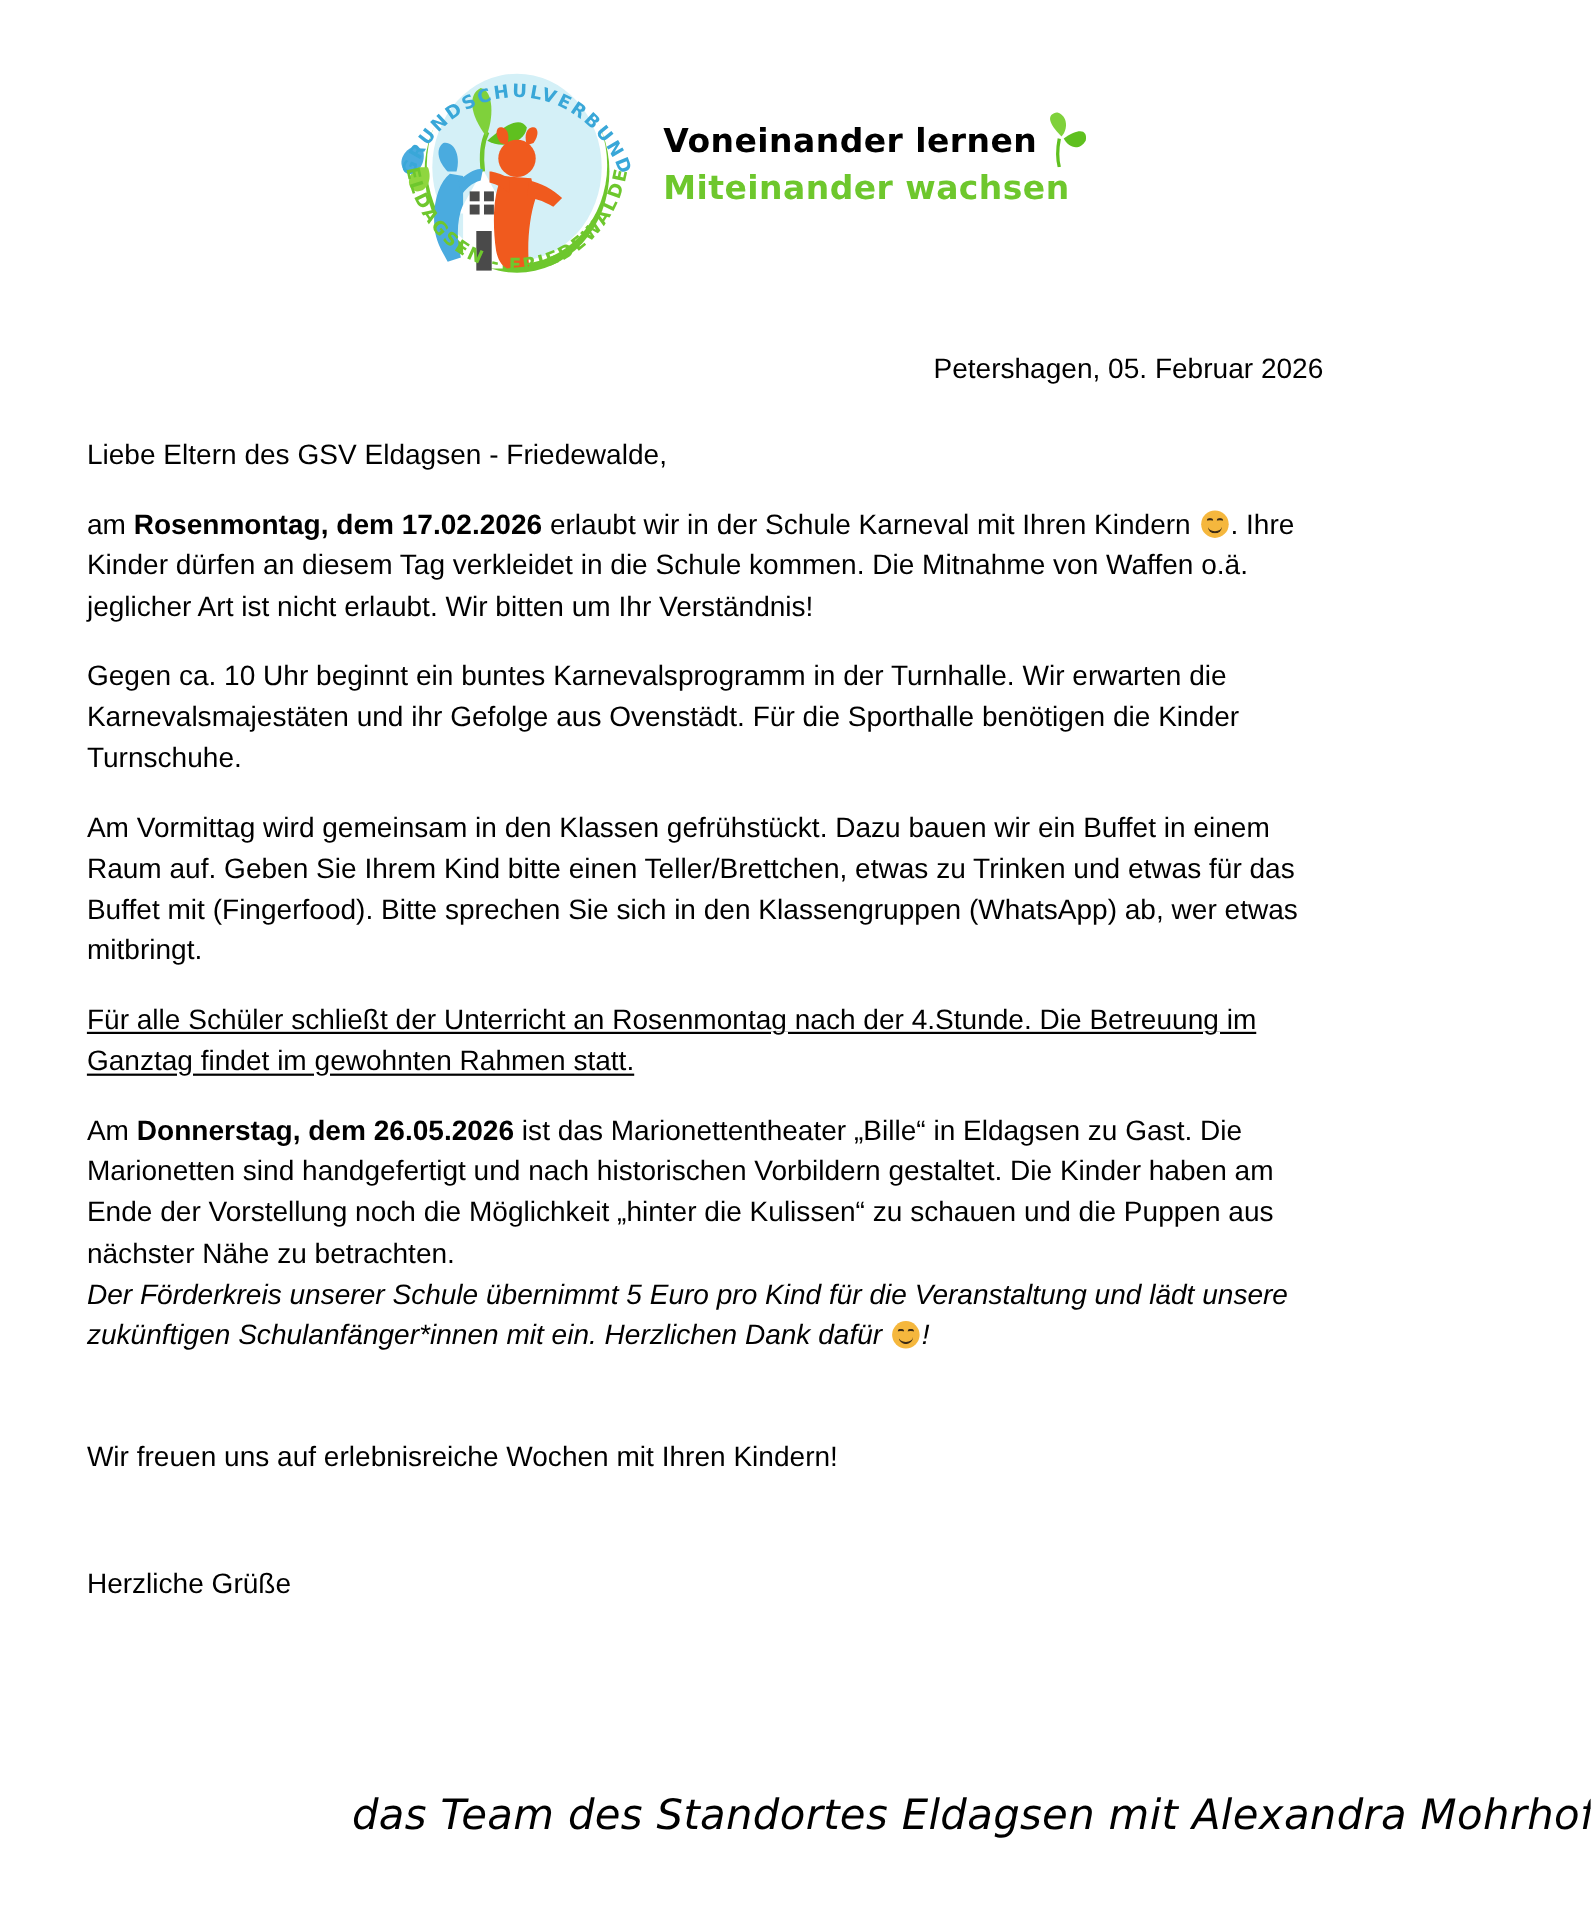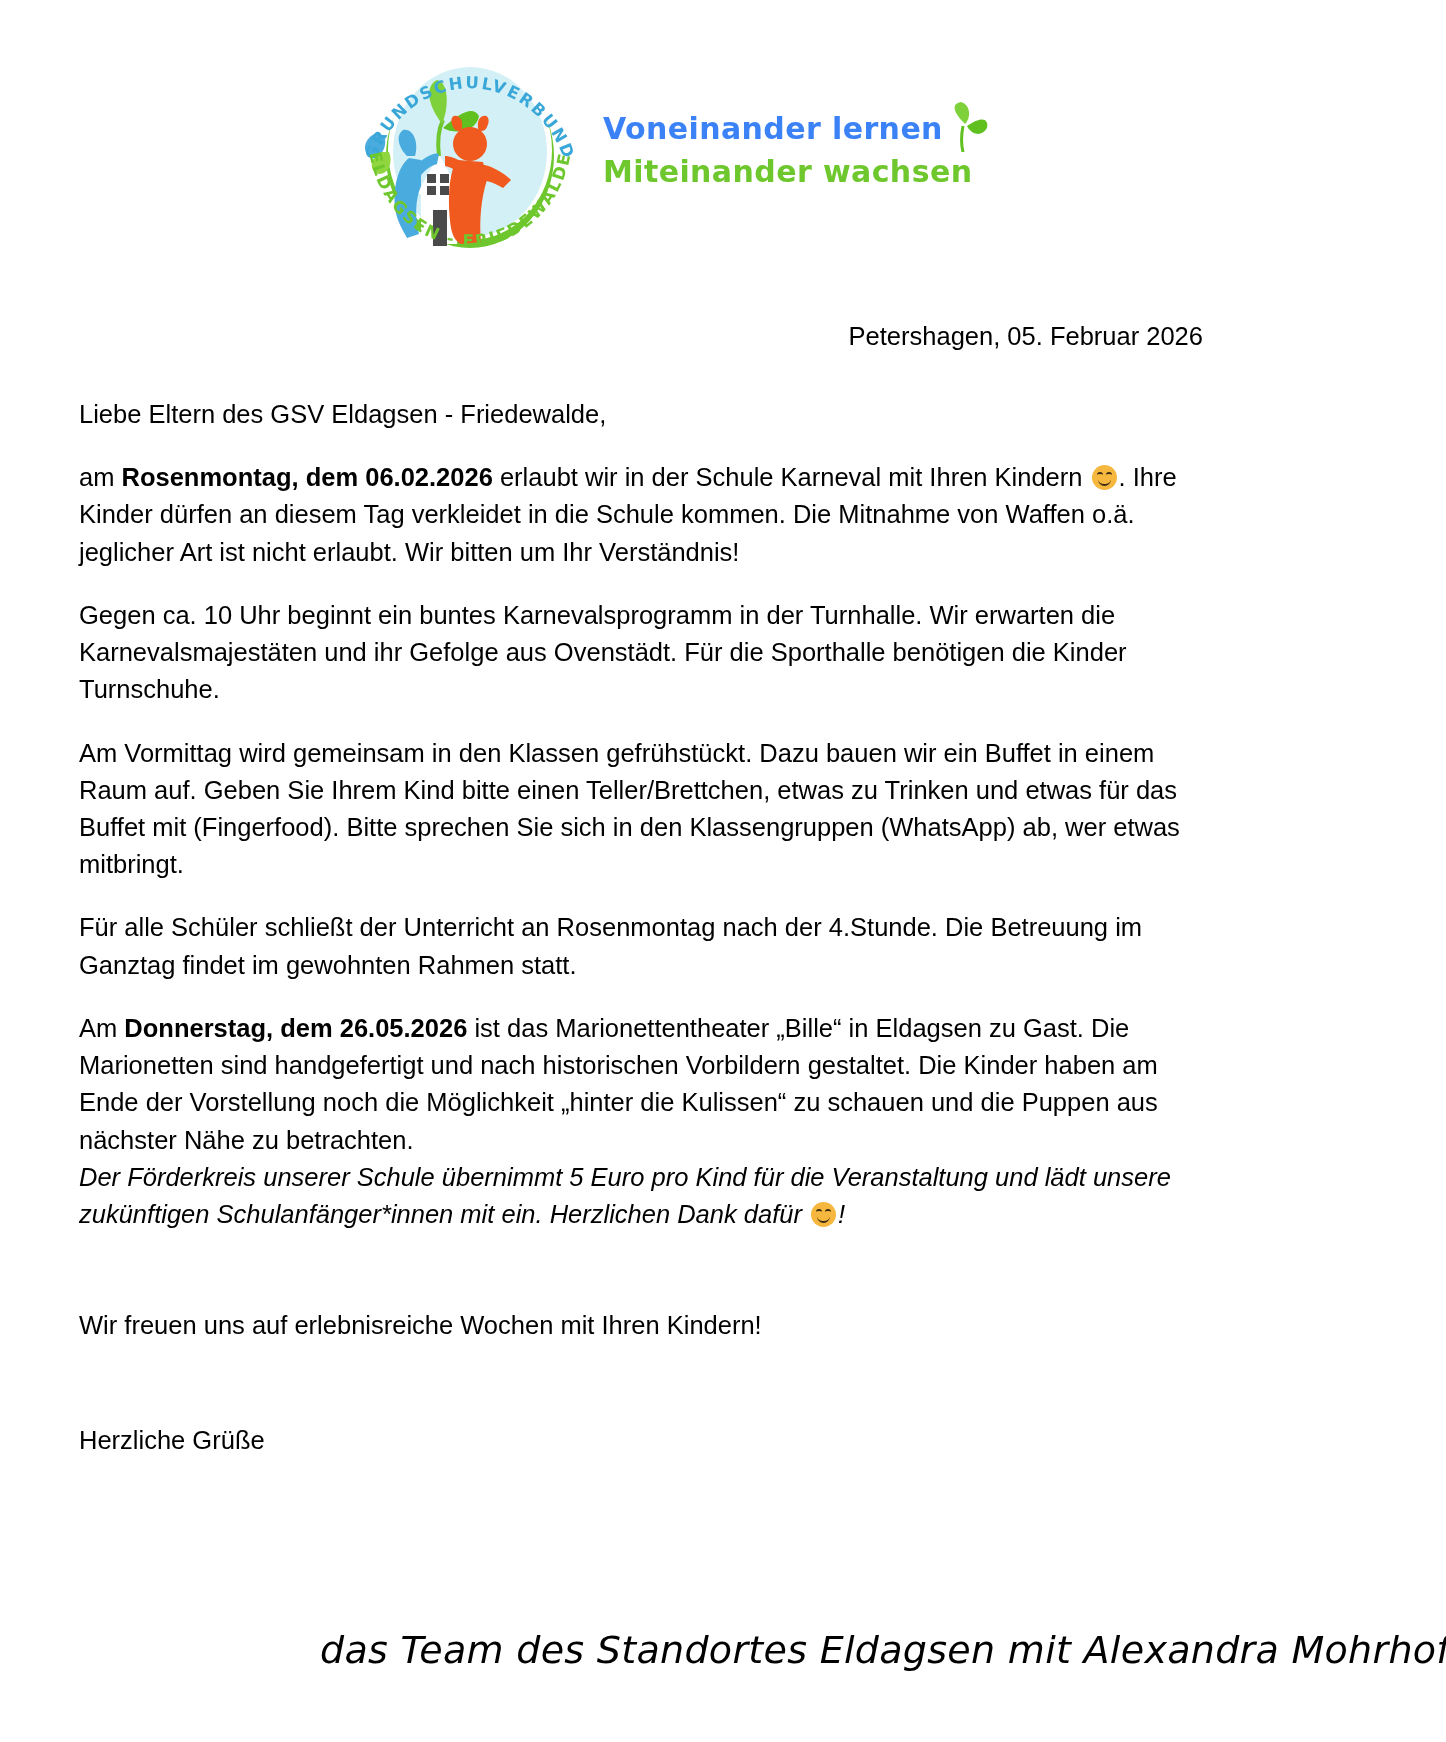--- a/index.html
+++ b/index.html
@@ -41,21 +41,21 @@
     width: 420px;
   }
   .slogan-line {
     font-family: "DejaVu Sans", sans-serif;
     font-weight: bold;
     font-size: 30px;
     letter-spacing: 0.4px;
     line-height: 1.42;
     white-space: nowrap;
   }
-  .slogan-1 { color: #3b82f6; }
+  .slogan-1 { color: #000000; }
   .slogan-2 { color: #6ec72d; }
   .leaf-mark {
     position: absolute;
     left: 340px;
     top: -6px;
     width: 46px;
     height: 50px;
   }
 
   
@@ -83,21 +83,21 @@
     font-size: 25.5px;
     line-height: 1.46;
   }
   p.para {
     margin: 0 0 26px 0;
     text-align: left;
   }
   p.justify { text-align: justify; }
   p.tight { margin-bottom: 0; }
   .b { font-weight: bold; }
-  .u { text-underline-offset: 3px; }
+  .u { text-decoration: underline; text-underline-offset: 3px; }
   .i { font-style: italic; }
   .spacer-lg { height: 74px; }
   .spacer-md { height: 52px; }
   .emoji-face {
     display: inline-block;
     width: 25px;
     height: 25px;
     border-radius: 50%;
     background: #f5b73d;
     position: relative;
@@ -206,21 +206,21 @@
 
   <div class="dateline">Petershagen, 05. Februar 2026</div>
 
   <div class="content">
 
     <p class="para">
       <span>Liebe Eltern des GSV Eldagsen - Friedewalde,</span>
     </p>
 
     <p class="para">
-      <span>am </span><span class="b">Rosenmontag, dem 06.02.2026</span><span> erlaubt wir in der Schule Karneval mit Ihren Kindern</span>
+      <span>am </span><span class="b">Rosenmontag, dem 17.02.2026</span><span> erlaubt wir in der Schule Karneval mit Ihren Kindern</span>
       <span class="emoji-face"><span class="emoji-mouth"></span></span><span>.</span>
       <span>Ihre Kinder dürfen an diesem Tag verkleidet in die Schule kommen. Die Mitnahme von Waffen o.ä. jeglicher Art ist nicht erlaubt. Wir bitten um Ihr Verständnis!</span>
     </p>
 
     <p class="para">
       <span>Gegen ca. 10 Uhr beginnt ein buntes Karnevalsprogramm in der Turnhalle. Wir erwarten die Karnevalsmajestäten und ihr Gefolge aus Ovenstädt. Für die Sporthalle benötigen die Kinder Turnschuhe.</span>
     </p>
 
     <p class="para">
       <span>Am Vormittag wird gemeinsam in den Klassen gefrühstückt. Dazu bauen wir ein Buffet in einem Raum auf. Geben Sie Ihrem Kind bitte einen Teller/Brettchen, etwas zu Trinken und etwas für das Buffet mit (Fingerfood). Bitte sprechen Sie sich in den Klassengruppen (WhatsApp) ab, wer etwas mitbringt.</span>

